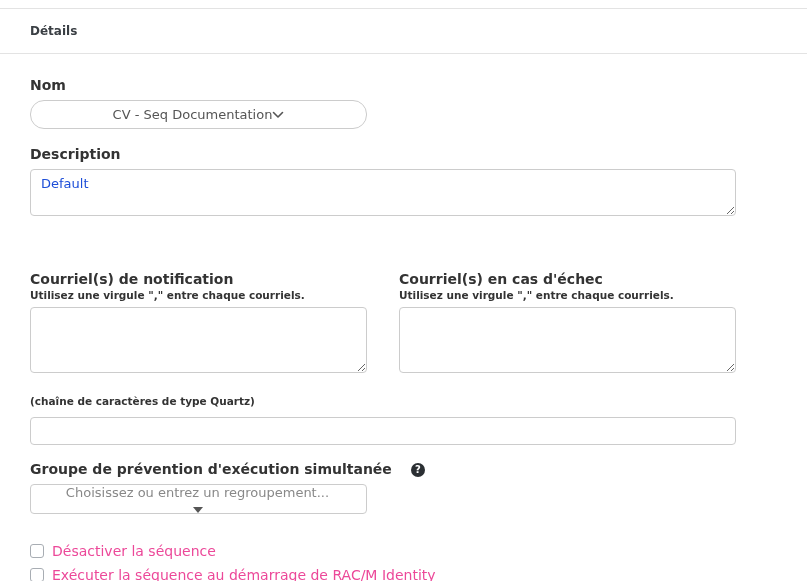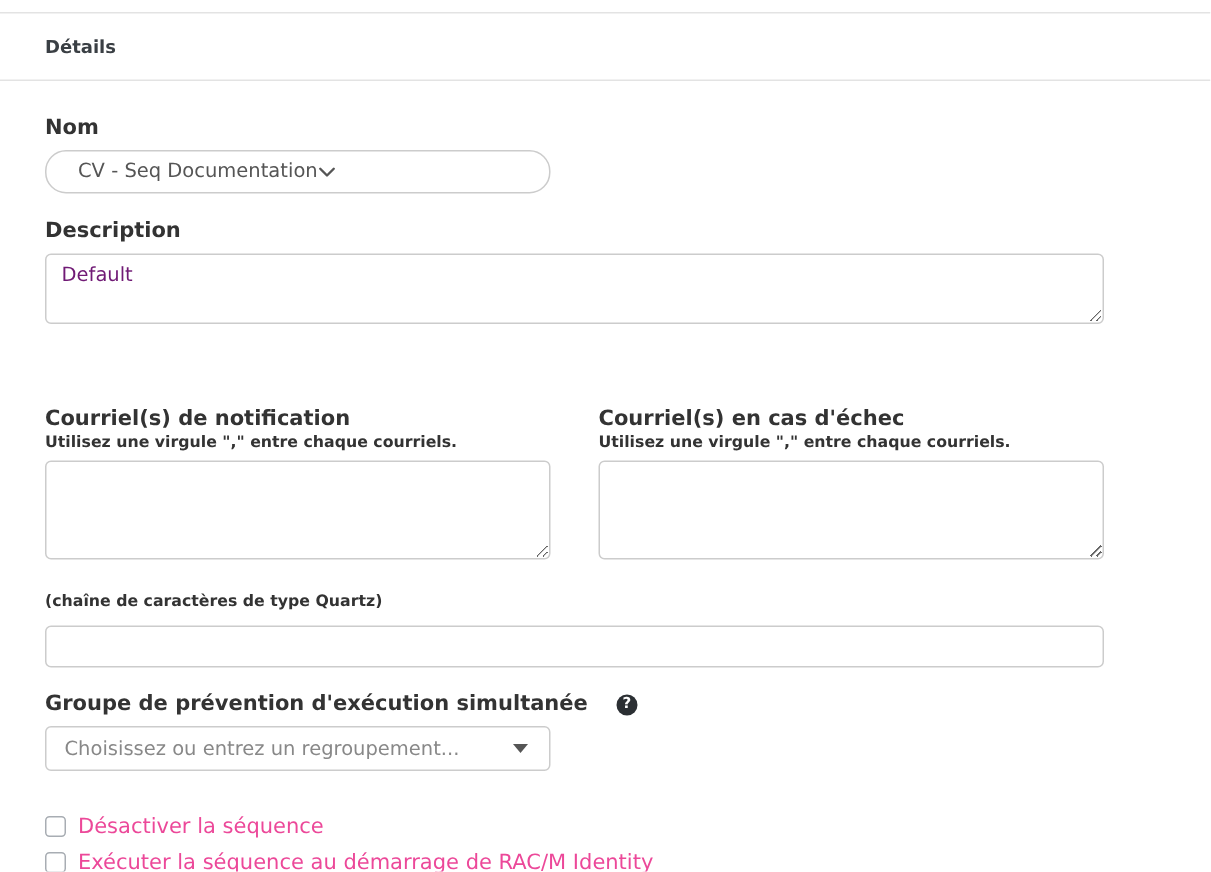--- a/index.html
+++ b/index.html
@@ -43,36 +43,36 @@
   
   .select-box {
     margin-top: 6px;
     width: 337px;
     height: 29px;
     border: 1px solid #cccccc;
     border-radius: 14px;
     background: #ffffff;
     display: flex;
     align-items: center;
-    justify-content: flex-start;
+    justify-content: center;
     padding: 0 21px;
     cursor: pointer;
   }
   .select-box .value {
     font-size: 13px;
     color: #555555;
   }
   .chevron-svg { display: block; }
   
   textarea, input[type="text"] {
     border: 1px solid #cccccc;
     border-radius: 4px;
     font-family: "DejaVu Sans", "Liberation Sans", sans-serif;
     font-size: 13px;
-    color: #701a75;
+    color: #1d4ed8;
     padding: 6px 10px;
     outline: none;
     background: #ffffff;
   }
   .description-group { margin-top: 17px; }
   .description-group textarea {
     margin-top: 6px;
     width: 706px;
     height: 47px;
     resize: both;
@@ -120,20 +120,21 @@
     width: 337px;
     height: 30px;
     border: 1px solid #cccccc;
     border-radius: 4px;
     background: #ffffff;
     display: flex;
     align-items: center;
     justify-content: space-between;
     padding: 0 14px 0 12px;
     cursor: pointer;
+    flex-direction: column;
   }
   .dropdown-box .placeholder {
     font-size: 13px;
     color: #888888;
   }
   .caret-down {
     width: 0; height: 0;
     border-left: 5px solid transparent;
     border-right: 5px solid transparent;
     border-top: 6px solid #555555;

